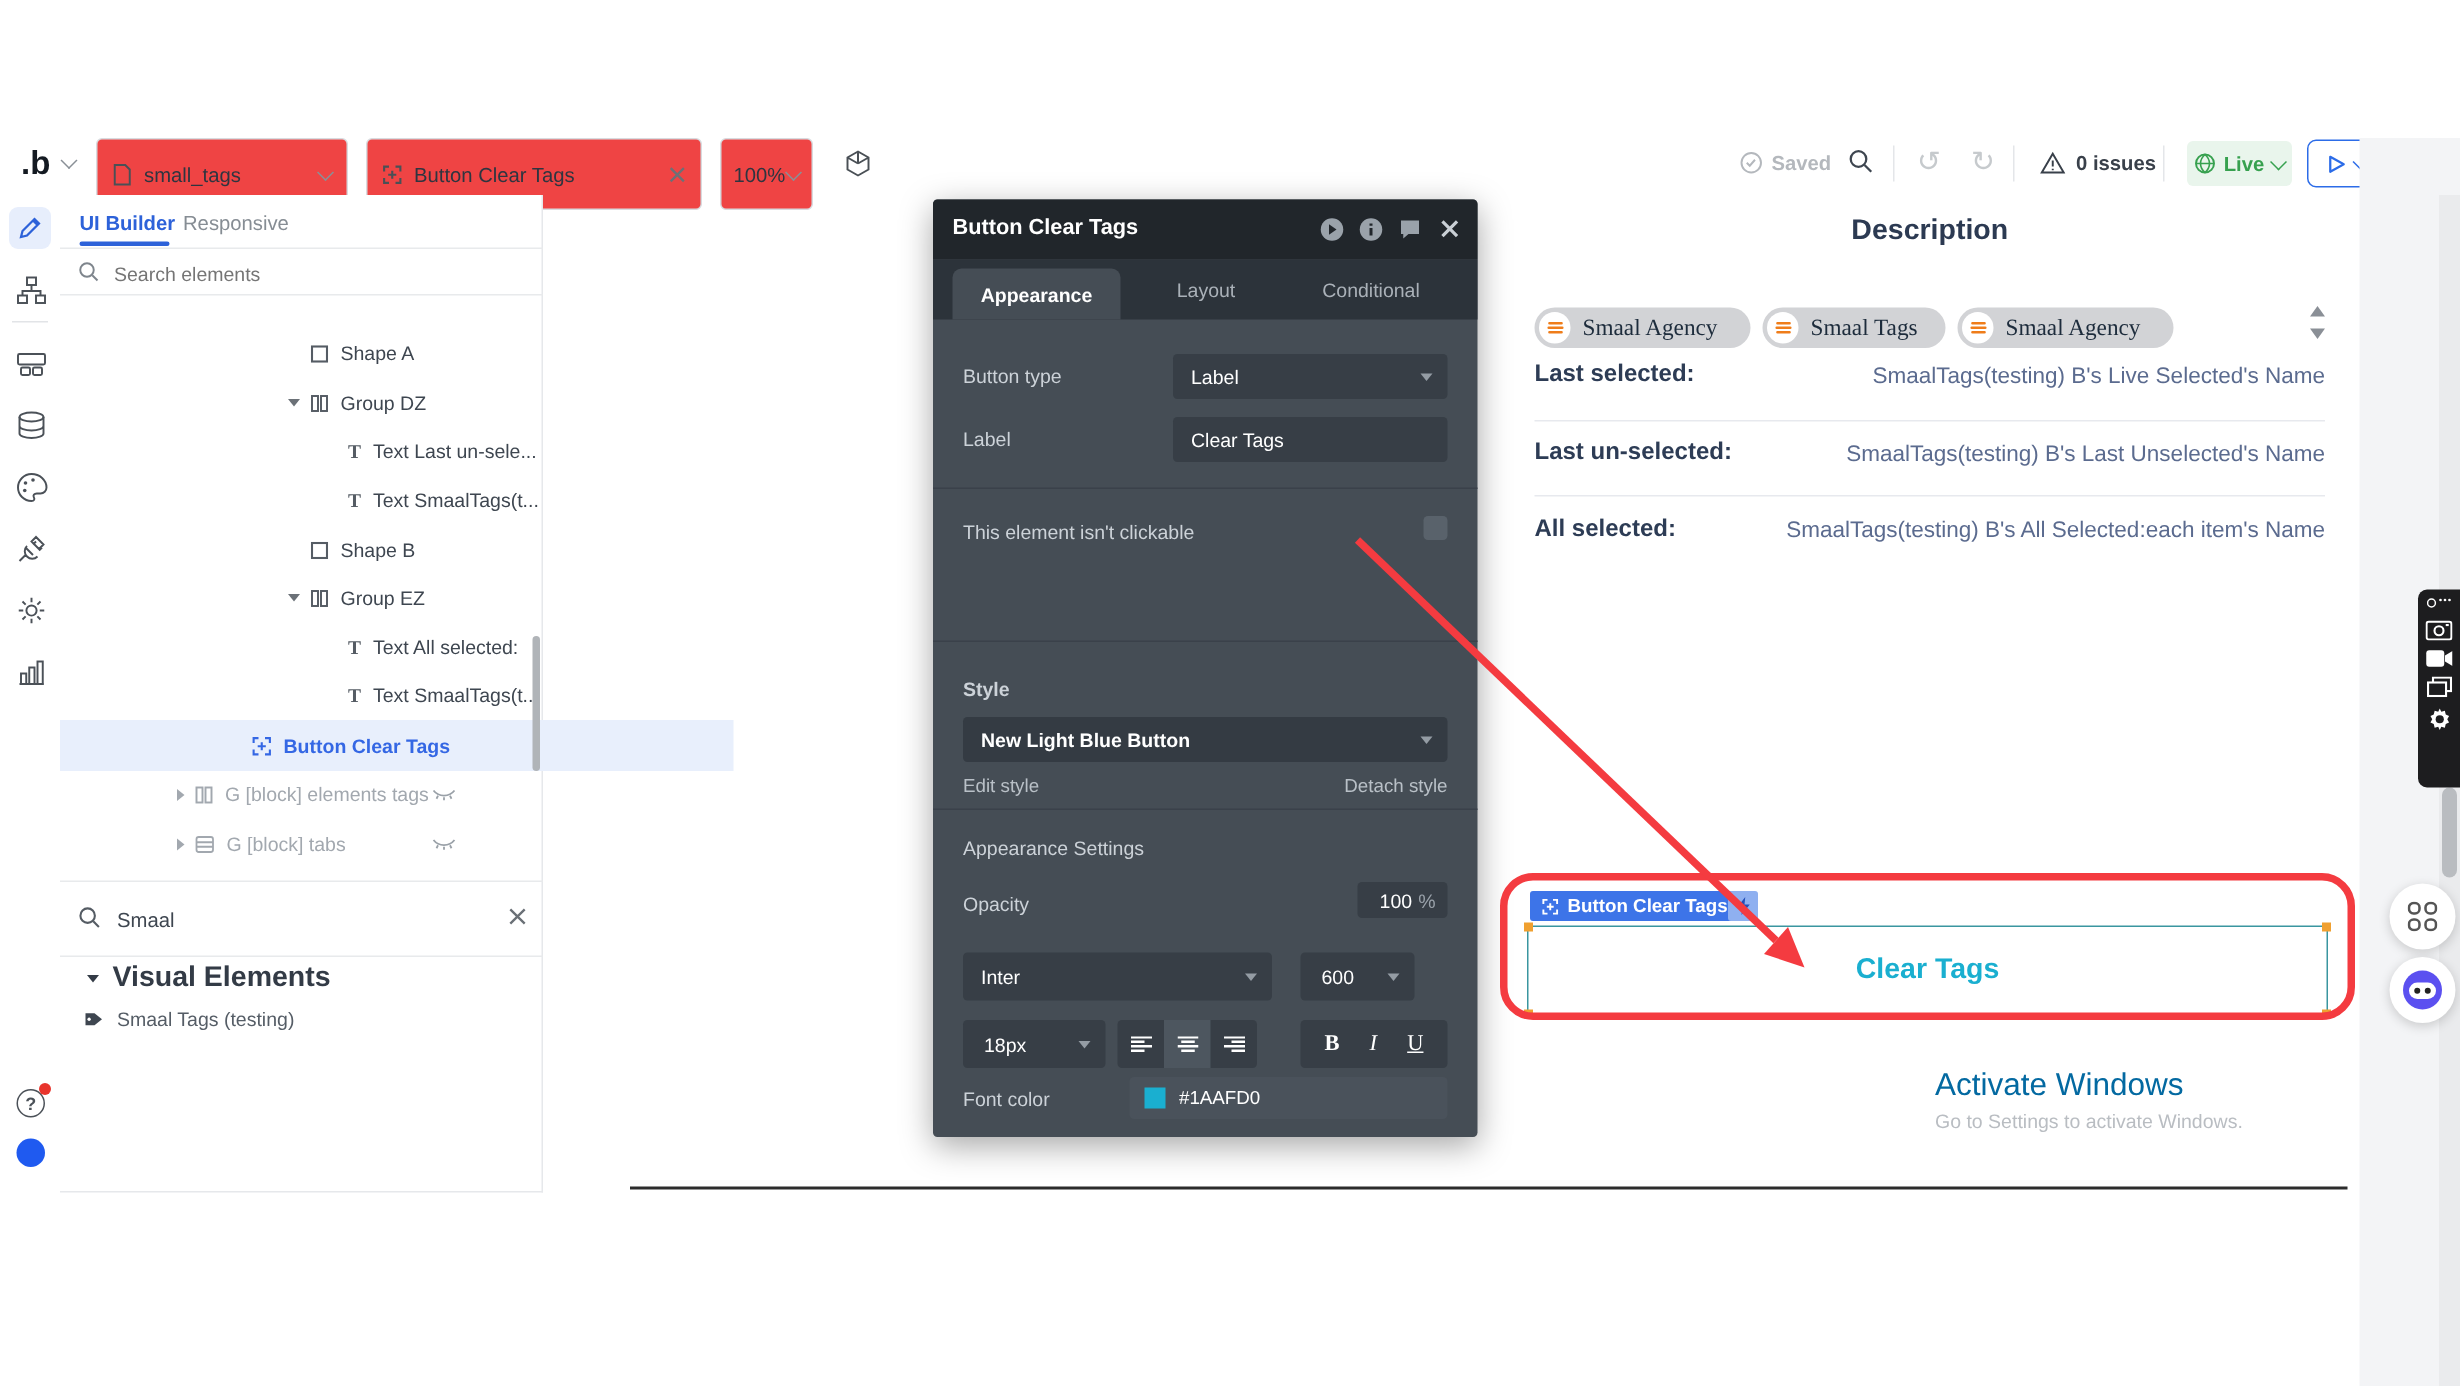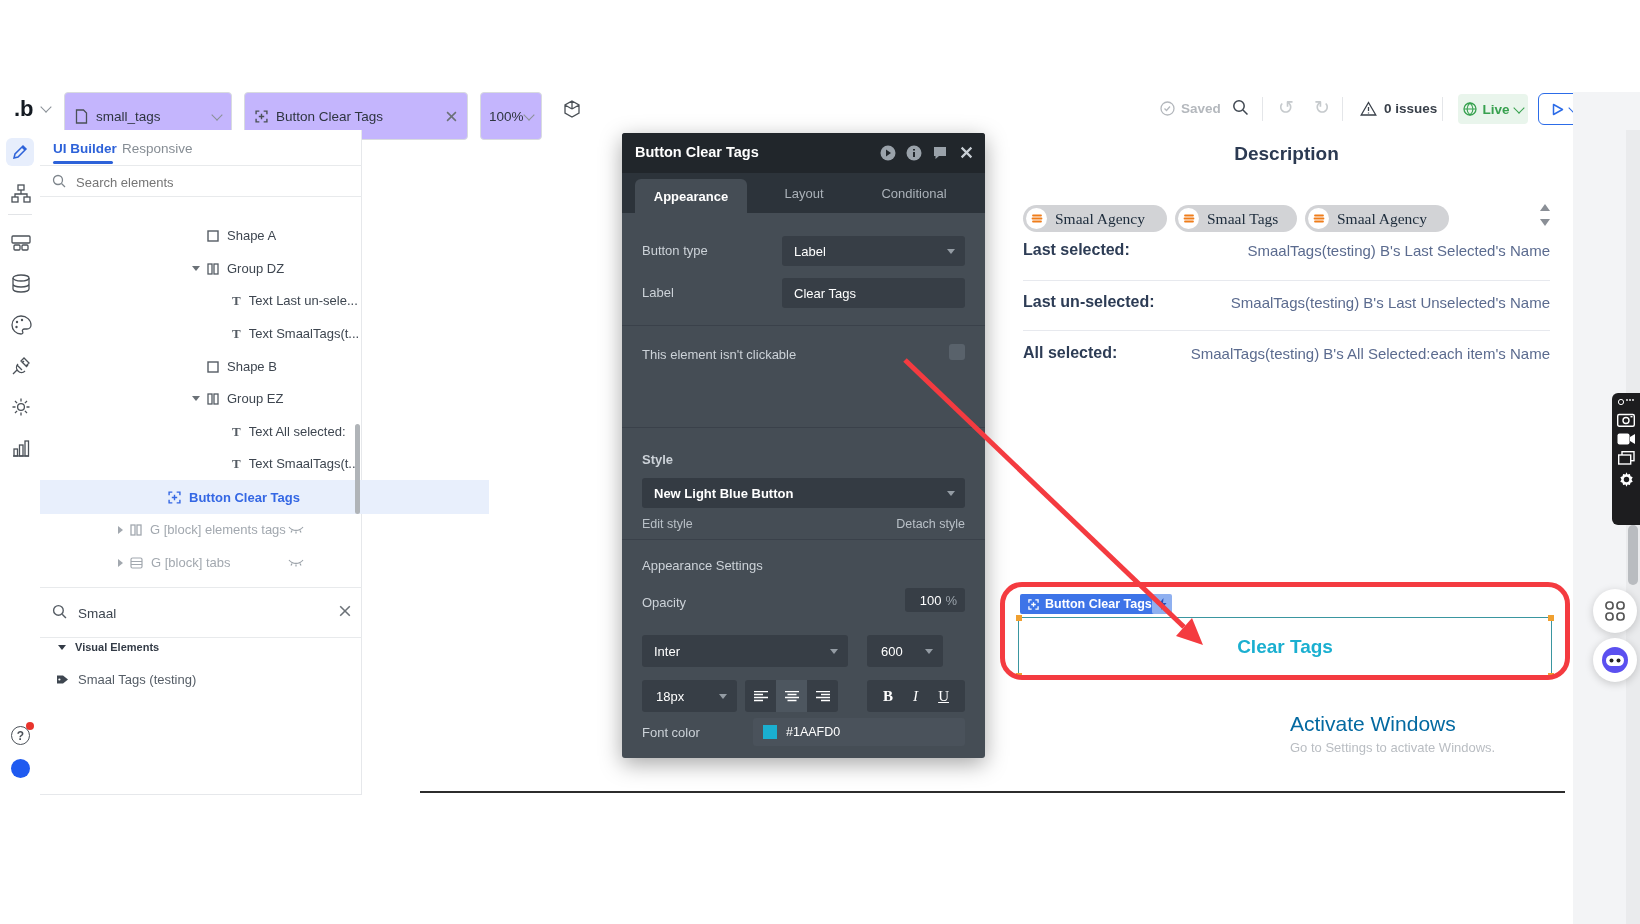--- a/index.html
+++ b/index.html
@@ -1,21 +1,21 @@
 <!DOCTYPE html>
 <html><head>
 <meta charset="utf-8">
 <style>
   html,body{margin:0;padding:0;background:#fff;}
   body{width:1640px;height:924px;position:relative;overflow:hidden;
        font-family:"Liberation Sans",sans-serif;color:#39404a;}
   .abs{position:absolute;}
   
   .tbox{position:absolute;top:92px;height:48px;border:1px solid #d8dbdf;border-radius:4px;
-        display:flex;align-items:center;background:#c4b5fd;box-sizing:border-box;font-size:13.5px;color:#2e3540;}
+        display:flex;align-items:center;background:#ef4444;box-sizing:border-box;font-size:13.5px;color:#2e3540;}
   .chev{width:7px;height:7px;border-right:1.6px solid #8a9097;border-bottom:1.6px solid #8a9097;
         transform:rotate(45deg);display:inline-block;margin-top:-3px;}
   .sep{position:absolute;top:97px;width:1px;height:24px;background:#e4e6e9;}
   .icnbtn{position:absolute;top:99px;cursor:pointer;}
   
   .rail-ic{position:absolute;left:10px;width:22px;height:22px;}
   
   .lpanel{position:absolute;left:40px;top:130px;width:322px;height:665px;background:#fff;
           border-right:1px solid #e6e8eb;border-bottom:1px solid #e6e8eb;box-sizing:border-box;}
   .trow{position:absolute;left:0;width:321px;height:33px;display:flex;align-items:center;
@@ -280,21 +280,21 @@
 <svg class="abs" style="left:52px;top:604px;" width="15" height="15" viewBox="0 0 14 14">
     <circle cx="6" cy="6" r="4.5" fill="none" stroke="#555c64" stroke-width="1.3"></circle>
     <path d="M9.5 9.5l3.5 3.5" stroke="#555c64" stroke-width="1.3"></path>
   </svg>
 <input style="position: absolute; left: 76px; top: 602px; width: 250px; height: 20px; border: none; outline: none; font-size: 13.5px; color: rgb(62, 70, 80); font-family: &quot;Liberation Sans&quot;, sans-serif;" value="Smaal">
 <svg class="abs" style="left:339px;top:605px;" width="12" height="12" viewBox="0 0 10 10">
     <path d="M1 1l8 8M9 1l-8 8" stroke="#6b7177" stroke-width="1.3"></path>
   </svg>
 <div class="abs" style="left:40px;top:637px;width:322px;height:1px;background:#e8eaec;"></div>
 
-<div class="abs" style="left:58px;top:641px;display:flex;align-items:center;font-size:11px;font-weight:bold;color:#333b46;">
+<div class="abs" style="left:58px;top:641px;display:flex;align-items:center;font-size:19px;font-weight:bold;color:#333b46;">
   <span class="car open" style="width:0;height:0;border-top:5px solid #333b46;border-left:4px solid transparent;border-right:4px solid transparent;margin-right:9px;display:inline-block;"></span>
   <span>Visual Elements</span>
 </div>
 <div class="abs" style="left:56px;top:672px;display:flex;align-items:center;font-size:13px;color:#555d66;">
   <svg width="13" height="13" viewBox="0 0 13 13" style="margin-right:9px;">
       <path d="M1 2.5h6L12 6.5 7 10.5H1z" fill="#3e4650"></path>
       <circle cx="3.4" cy="6.5" r="1.1" fill="#fff"></circle>
     </svg>
   <span>Smaal Tags (testing)</span>
 </div>
@@ -326,21 +326,21 @@
       <svg width="12" height="11" viewBox="0 0 12 11">
         <path d="M2 2.5h8M1.5 5.5h9M2 8.5h8" stroke="#ef7d1a" stroke-width="1.8" stroke-linecap="round"></path>
       </svg>
     </span>
   <span>Smaal Agency</span>
 </div>
 <div class="abs" style="left:1540px;top:204px;width:0;height:0;border-bottom:7px solid #8a8f96;border-left:5px solid transparent;border-right:5px solid transparent;"></div>
 <div class="abs" style="left:1540px;top:219px;width:0;height:0;border-top:7px solid #8a8f96;border-left:5px solid transparent;border-right:5px solid transparent;"></div>
 
 <div class="crow-l" style="top:241px;">Last selected:</div>
-<div class="crow-v" style="top:242px;">SmaalTags(testing) B's Last Selected's Name</div>
+<div class="crow-v" style="top:242px;">SmaalTags(testing) B's Live Selected's Name</div>
 <div class="cdiv" style="top:280px;"></div>
 <div class="crow-l" style="top:293px;">Last un-selected:</div>
 <div class="crow-v" style="top:294px;">SmaalTags(testing) B's Last Unselected's Name</div>
 <div class="cdiv" style="top:330px;"></div>
 <div class="crow-l" style="top:344px;">All selected:</div>
 <div class="crow-v" style="top:345px;">SmaalTags(testing) B's All Selected:each item's Name</div>
 
 <div class="abs" style="left:1020px;top:594px;height:20px;background:#3d74e8;border-radius:2px;display:flex;align-items:center;padding:0 8px;color:#fff;font-size:12.5px;font-weight:bold;gap:6px;">
   <svg width="11" height="11" viewBox="0 0 12 12">
       <path d="M1 4V1h3M8 1h3v3M11 8v3H8M4 11H1V8M6 3.5v5M3.5 6h5" fill="none" stroke="#fff" stroke-width="1.4"></path>

